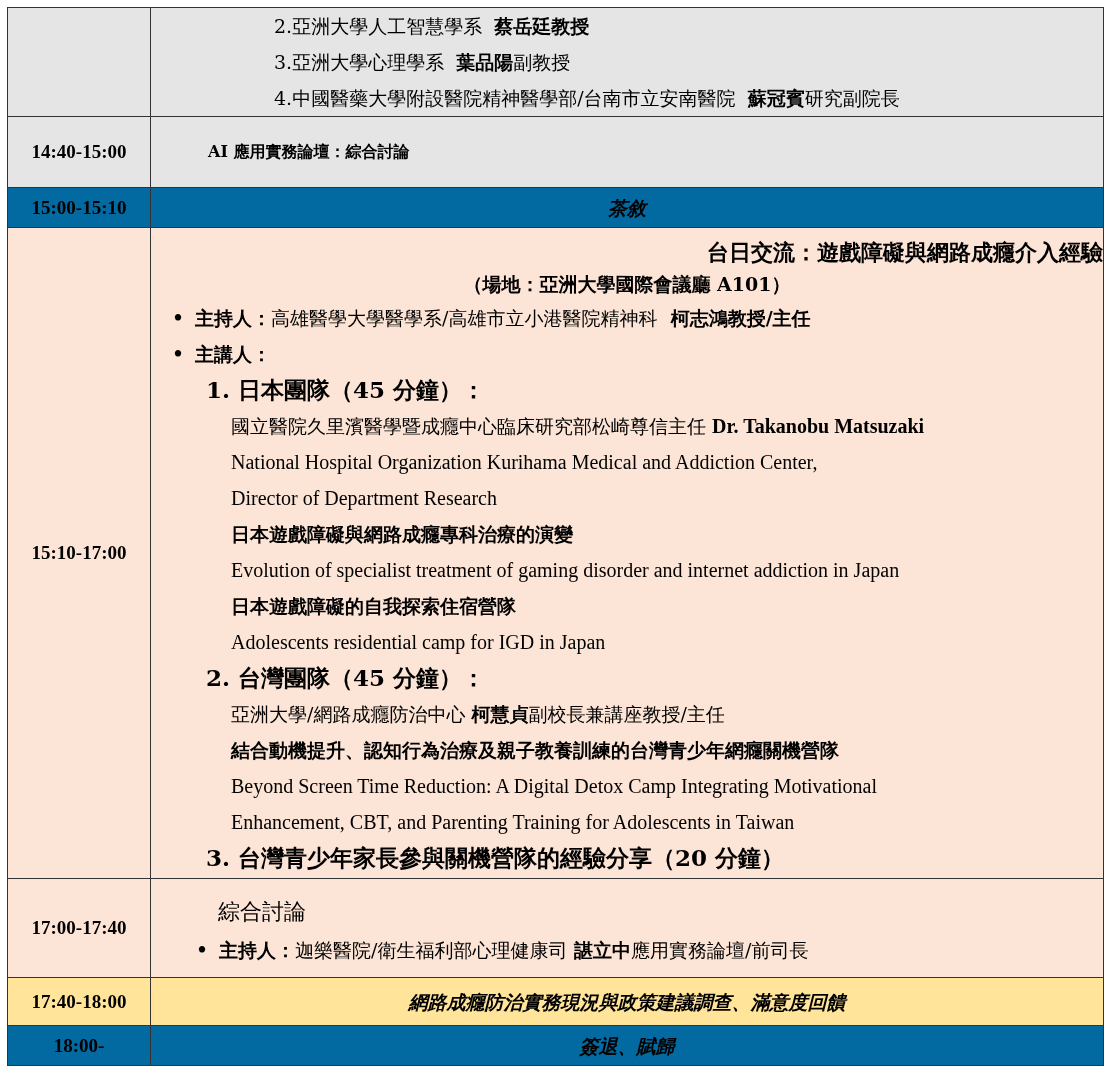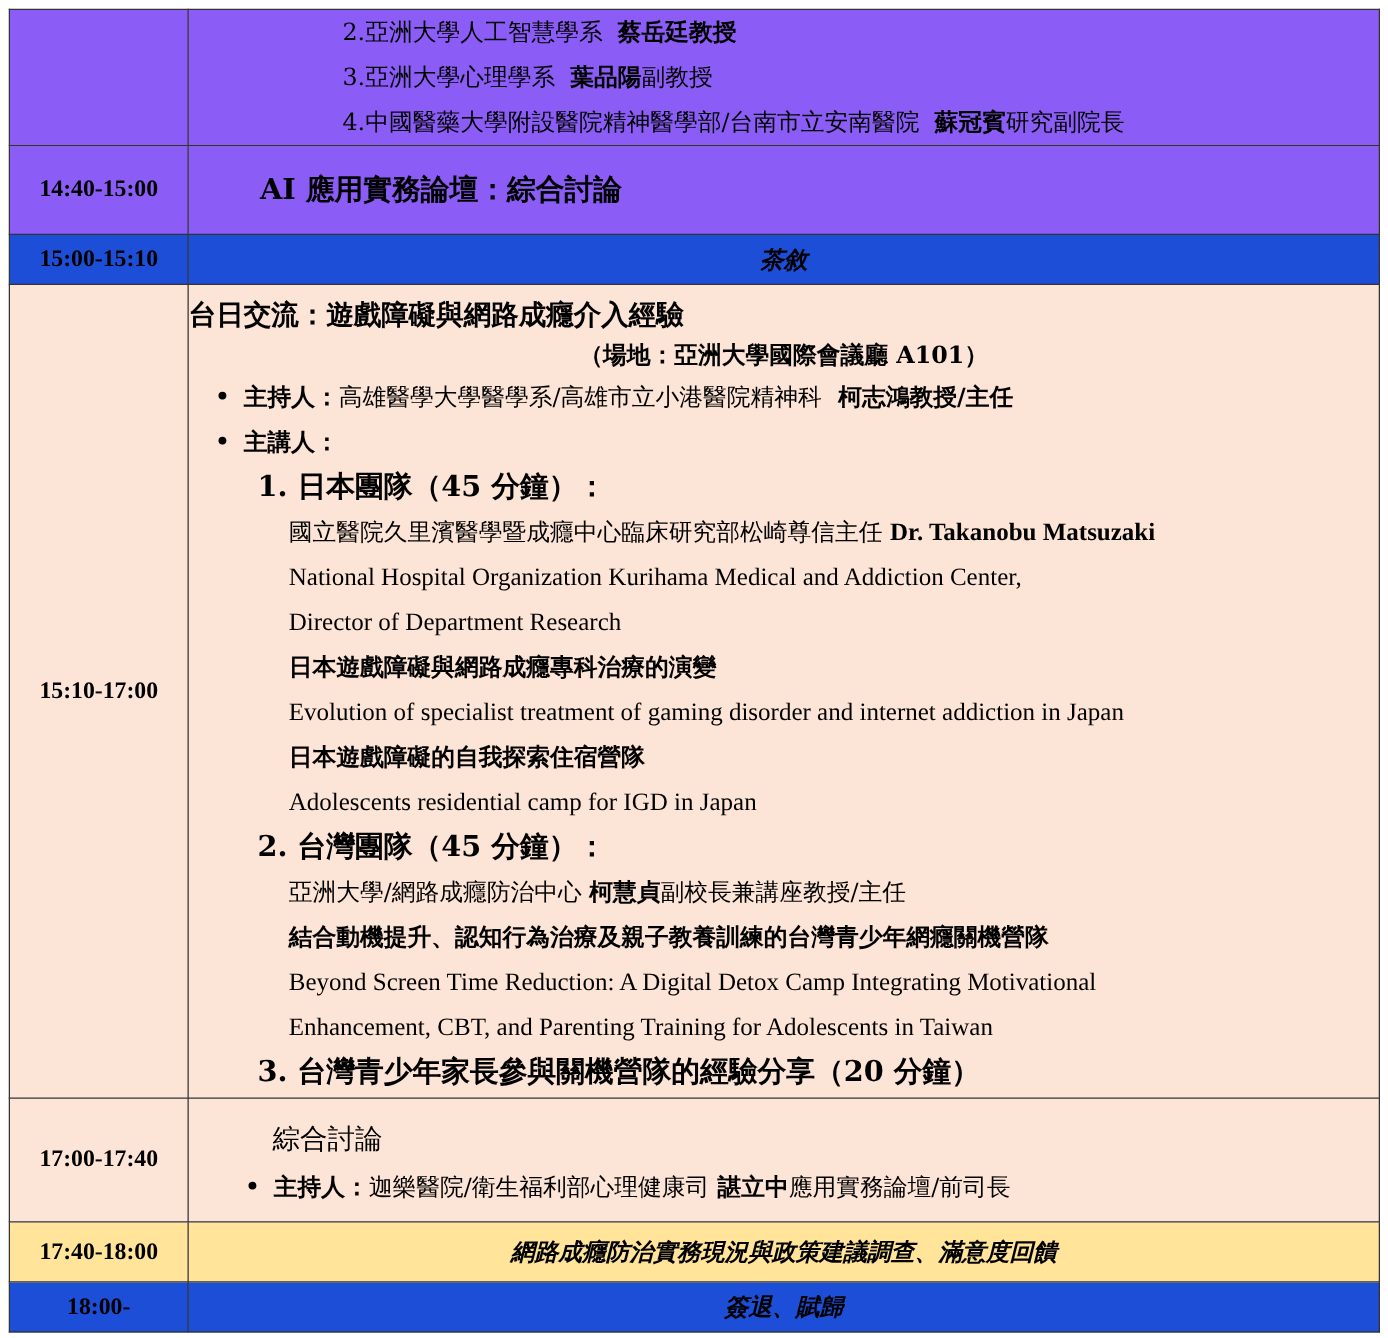--- a/index.html
+++ b/index.html
@@ -3,32 +3,32 @@
 <meta charset="utf-8">
 <style>
   html, body { margin: 0; padding: 0; background: #ffffff; }
   body { width: 1110px; height: 1070px; position: relative; overflow: hidden;
          font-family: "DejaVu Serif", "Liberation Serif", serif; color: #000; }
   table.agenda { position: absolute; left: 7px; top: 7px; width: 1097px;
                  border-collapse: collapse; table-layout: fixed; }
   table.agenda td { border: 1.5px solid #333; padding: 0; vertical-align: middle; }
   td.time { width: 142px; text-align: center; font-family: "Liberation Serif", serif;
             font-weight: bold; font-size: 19px; }
-  .bg-white { background: #8b5cf6; }
-  .bg-orange { background: #1d4ed8; }
+  .bg-white { background: #e5e5e5; }
+  .bg-orange { background: #0369a1; }
   .bg-peach { background: #FCE4D6; }
   .bg-yellow { background: #FFE49A; }
 
   .line { font-size: 19px; line-height: 36px; white-space: nowrap; }
   .speakers { padding: 0 0 0 123px; }
   .speakers .line { line-height: 36px; }
   .bold { font-weight: bold; }
   .center { text-align: center; font-style: italic; }
-  .title-ai { font-size: 23px; font-weight: bold; padding-left: 57px; line-height: 70px; }
-  .session-title { font-size: 22px; font-weight: bold; text-align: left; line-height: 32px; padding-top: 6px; }
+  .title-ai { font-size: 16px; font-weight: bold; padding-left: 57px; line-height: 70px; }
+  .session-title { font-size: 22px; font-weight: bold; text-align: right; line-height: 32px; padding-top: 6px; }
   .session-venue { font-size: 19px; font-weight: bold; text-align: center; line-height: 32px; }
   .bullet-row { display: flex; align-items: center; font-size: 19px; line-height: 36px; padding-left: 10px; }
   .bullet { width: 34px; text-align: center; font-size: 18px; }
   .sub1 { padding-left: 55px; font-weight: bold; font-size: 23px; line-height: 36px; }
   .sub2 { padding-left: 80px; font-size: 19px; line-height: 36px; white-space: nowrap; }
   .en { font-family: "Liberation Serif", serif; font-size: 20px; }
   .summary-title { font-size: 22px; padding-left: 67px; line-height: 38px; padding-top: 14px; }
   .bullet-row2 { display: flex; align-items: center; font-size: 19px; line-height: 38px; padding-left: 34px; padding-bottom: 8px; }
 </style>
 </head>

